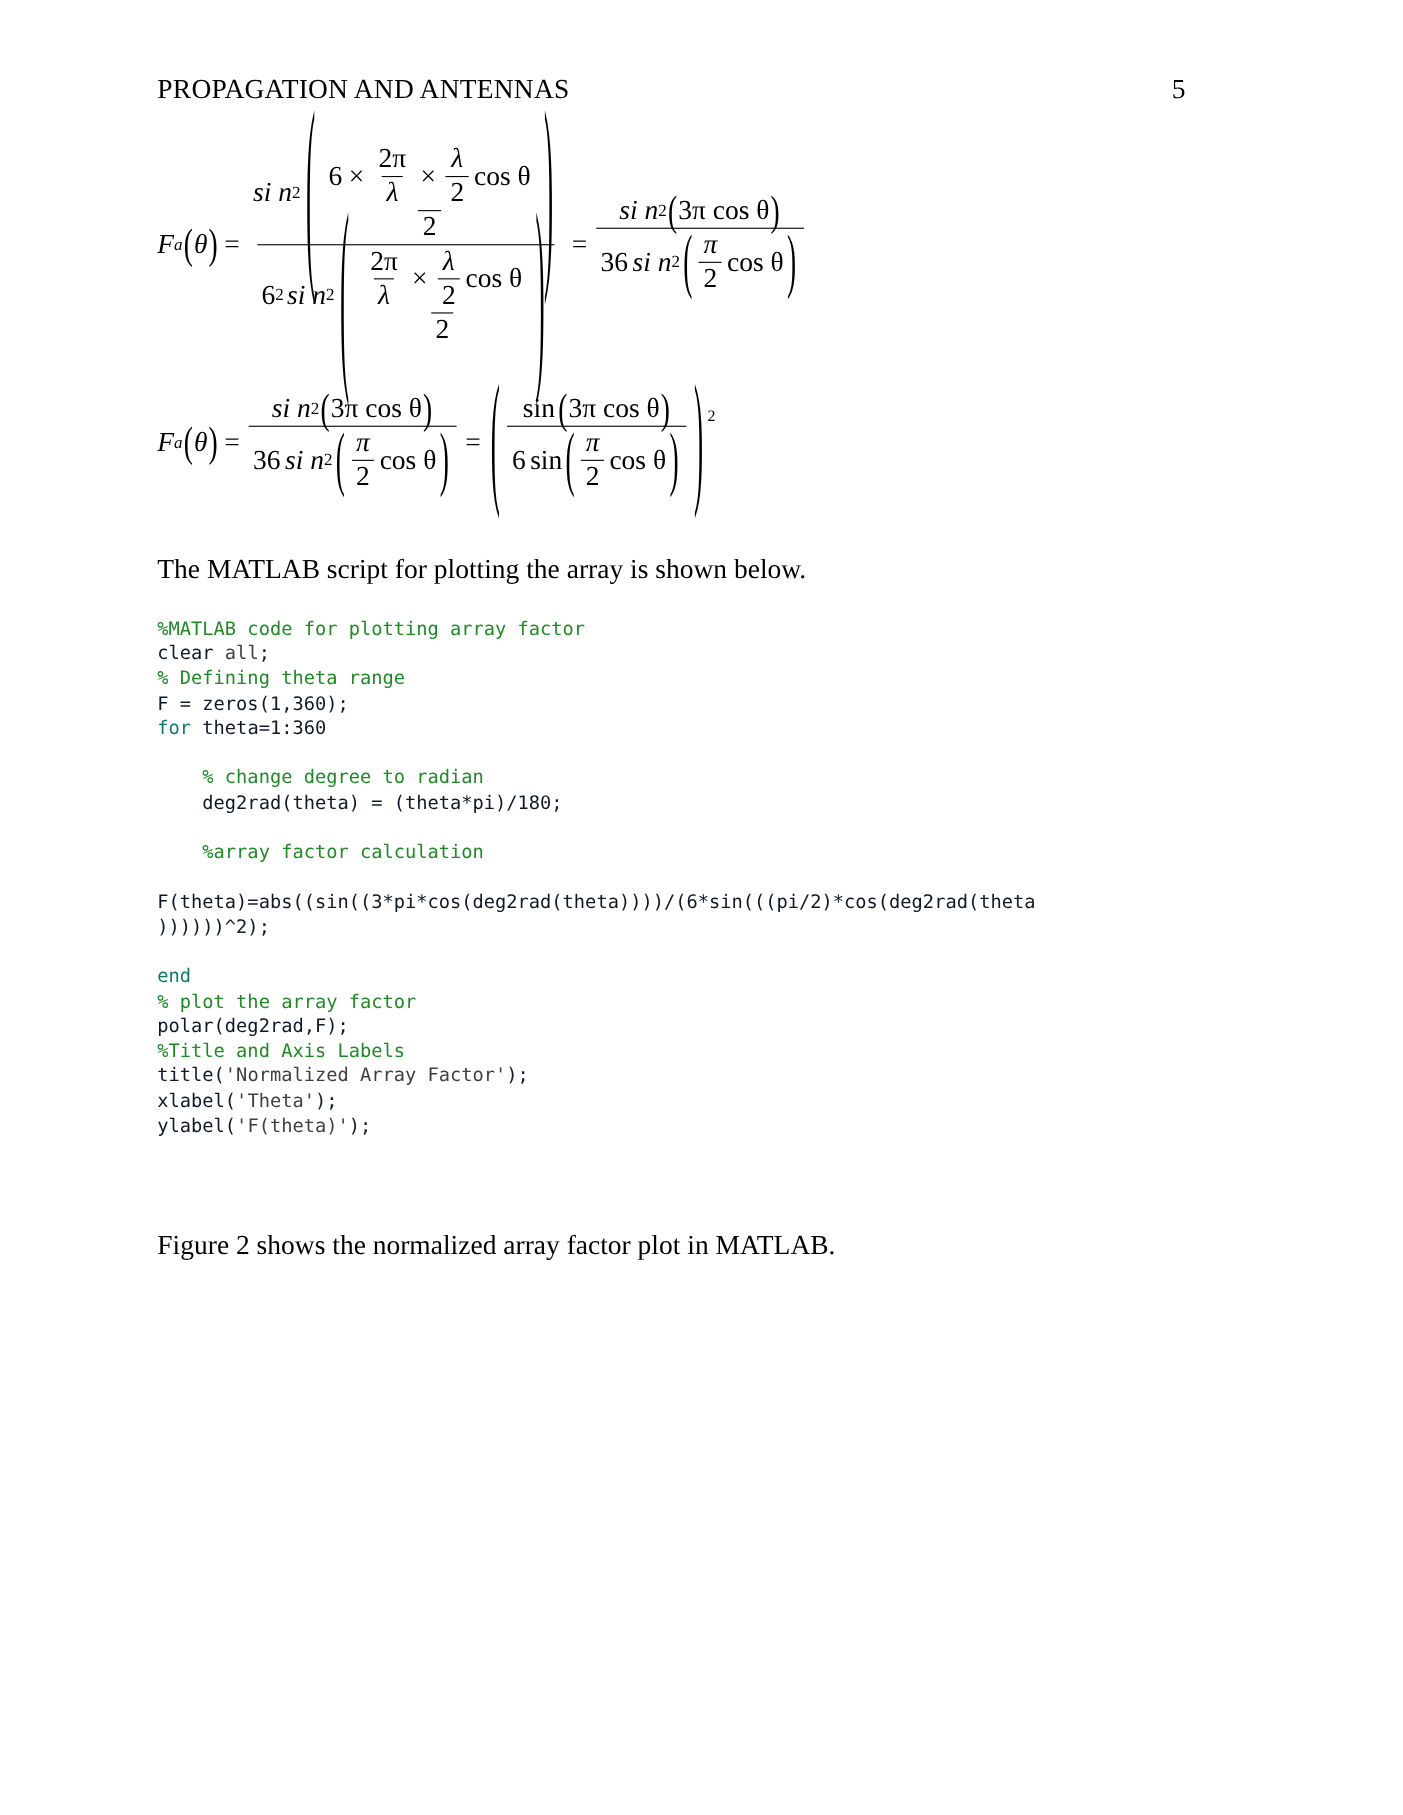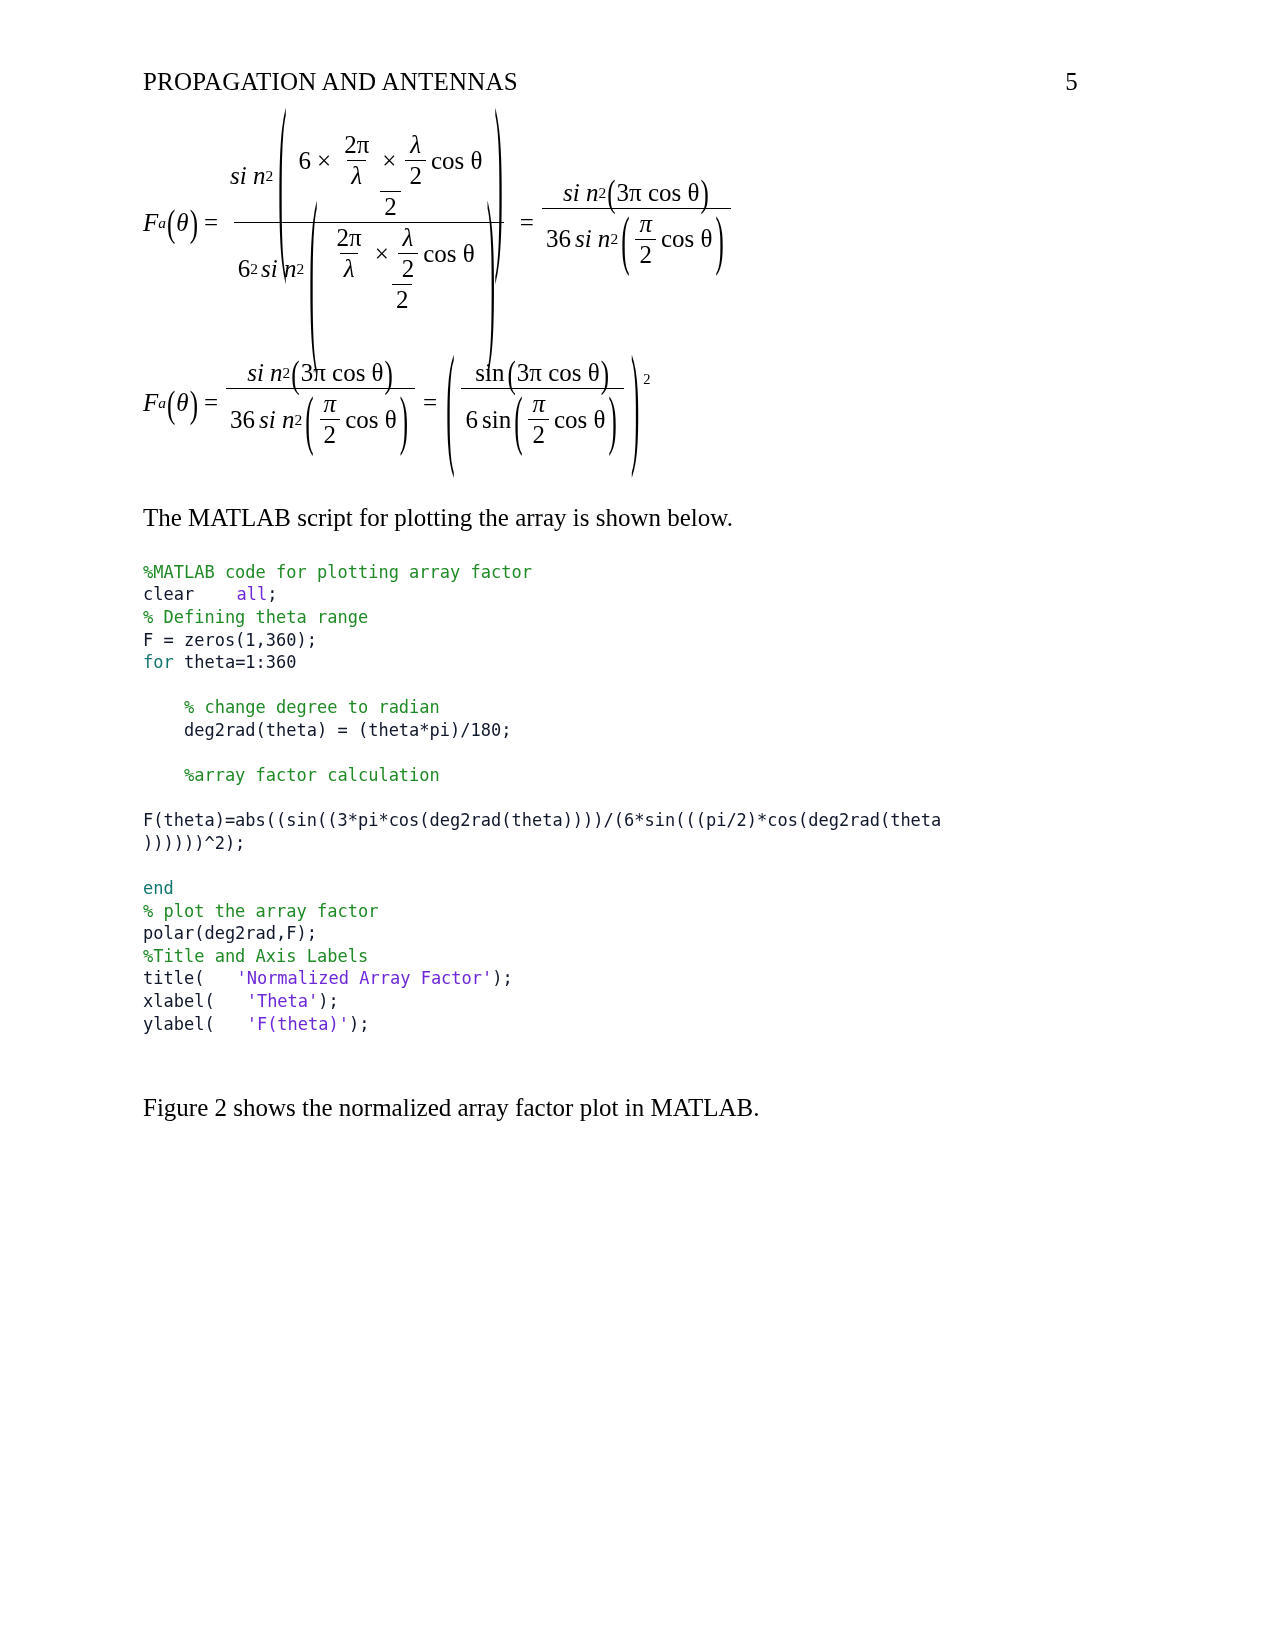--- a/index.html
+++ b/index.html
@@ -105,36 +105,36 @@
   #equation-two { font-size: 25px; margin-top: 26px; height: 120px; }
 
   
   .body-para {
     font-family: "Liberation Serif", serif;
     font-size: 25px;
     line-height: 1.35;
     margin: 0;
   }
   #intro-paragraph { margin-top: 24px; }
-  #closing-paragraph { margin-top: 56px; }
+  #closing-paragraph { margin-top: 81px; }
 
   
   .code-block {
     font-family: "DejaVu Sans Mono", "Liberation Mono", monospace;
     font-size: 17px;
     line-height: 22.6px;
     white-space: pre;
     margin-top: 26px;
     color: #000000;
     letter-spacing: 0px;
   }
   .code-line { white-space: pre; min-height: 22.6px; }
   .tok-comment { color: #1f8a26; }
   .tok-keyword { color: #0f766e; }
-  .tok-string  { color: #6d28d9; margin-left: 32px; }
+  .tok-string  { color: #404040; }
   .tok-plain   { color: #0f172a; }
 </style>
 </head>
 <body>
 
 <div class="page">
 
   <div class="running-header">
     <span class="title-text">PROPAGATION AND ANTENNAS</span>
     <span class="page-number">5</span>

